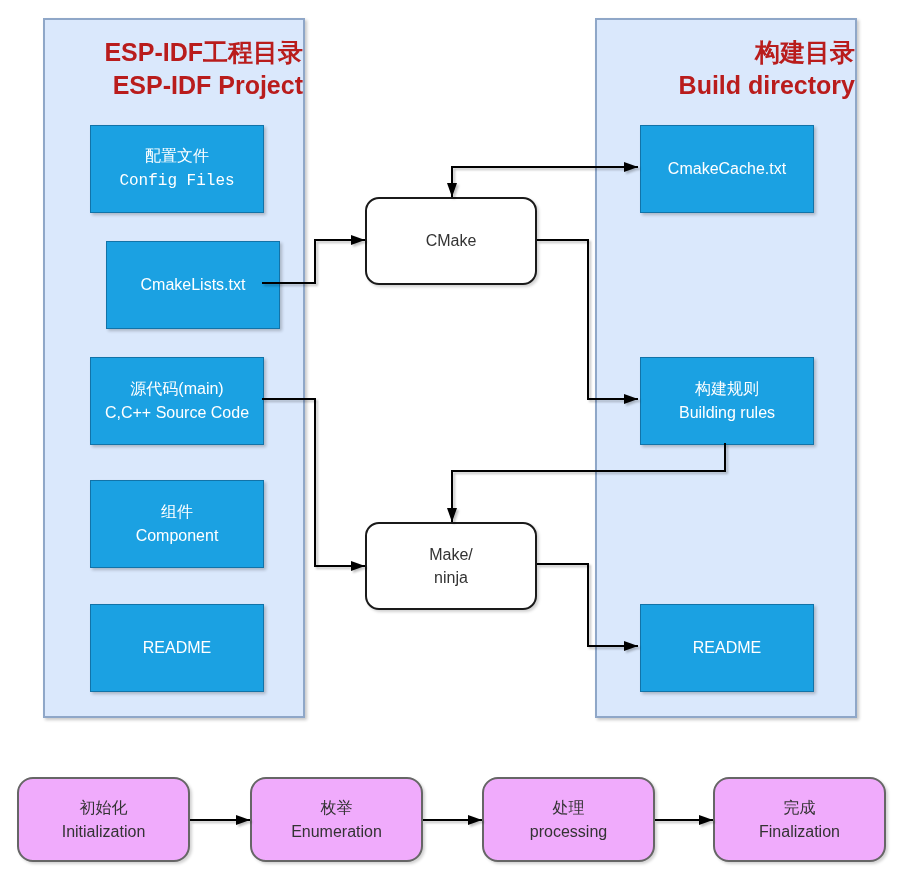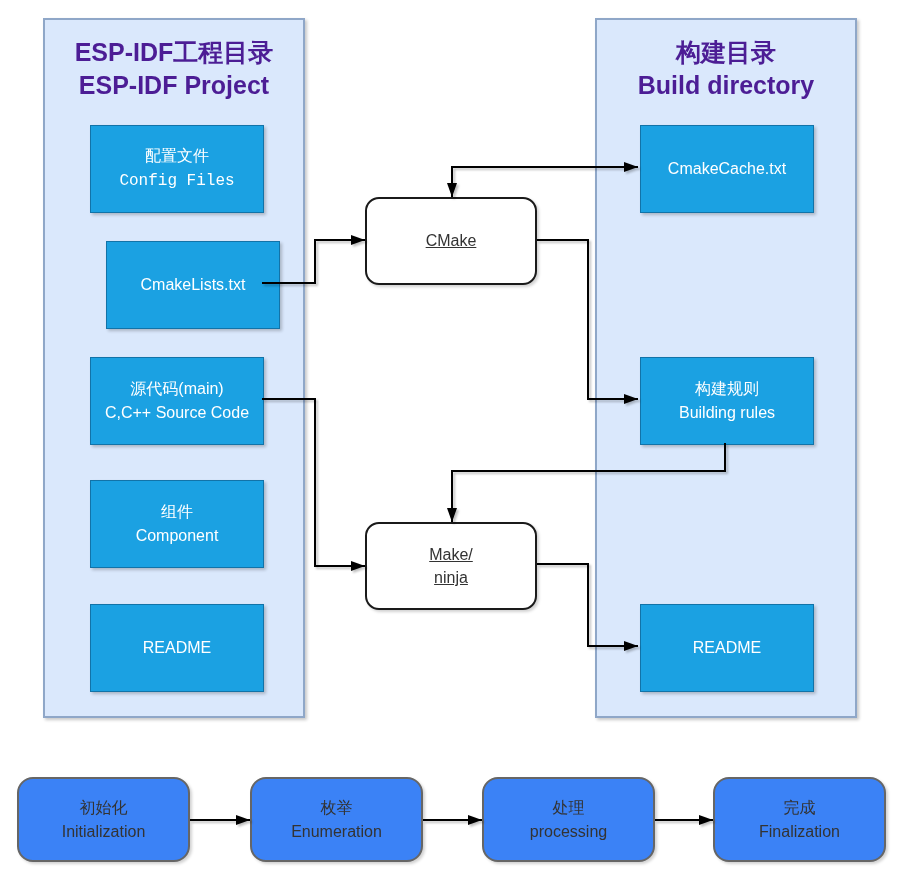--- a/index.html
+++ b/index.html
@@ -6,45 +6,44 @@
   body { font-family: "Liberation Sans", "DejaVu Sans", sans-serif; }
   .canvas { position:relative; width:898px; height:890px; background:#ffffff; overflow:hidden; }
 
   .panel {
     position:absolute; width:262px; height:700px; box-sizing:border-box;
     background:#dae8fc; border:2px solid #8fa7c8;
     box-shadow:2px 2px 3px rgba(0,0,0,0.22);
   }
   .panel-title {
     position:absolute; top:16px; left:0; width:100%;
-    text-align:center; font-weight:bold; font-size:25px; line-height:1.3; color:#4c1d95;
+    text-align:right; font-weight:bold; font-size:25px; line-height:1.3; color:#b91c1c;
   }
 
   .bluebox {
     position:absolute; width:174px; height:88px; box-sizing:border-box;
     background:#1ba1e2; border:1px solid #1273a8; color:#ffffff;
     display:flex; flex-direction:column; align-items:center; justify-content:center;
     font-size:16px; line-height:1.5; text-align:center;
     box-shadow:2px 2px 3px rgba(0,0,0,0.22);
   }
   .bluebox .line:empty { display:none; }
 
   .node {
     position:absolute; width:172px; height:88px; box-sizing:border-box;
     background:#ffffff; border:2px solid #1a1a1a; border-radius:14px; color:#333;
     display:flex; flex-direction:column; align-items:center; justify-content:center;
     font-size:16px; line-height:1.45; text-align:center;
     box-shadow:2px 2px 3px rgba(0,0,0,0.18);
-    text-decoration:underline;
   }
   .node .line:empty { display:none; }
 
   .step {
     position:absolute; top:777px; width:173px; height:85px; box-sizing:border-box;
-    background:#3b82f6; border:2px solid #666666; border-radius:16px; color:#333;
+    background:#f0abfc; border:2px solid #666666; border-radius:16px; color:#333;
     display:flex; flex-direction:column; align-items:center; justify-content:center;
     font-size:16px; line-height:1.5; text-align:center;
     box-shadow:2px 2px 3px rgba(0,0,0,0.18);
   }
 
   svg.wires { position:absolute; left:0; top:0; pointer-events:none; }
   .connector { stroke:#000000; stroke-width:2; fill:none;
     filter:drop-shadow(2px 2px 1px rgba(0,0,0,0.25)); }
 </style>
 </head>

